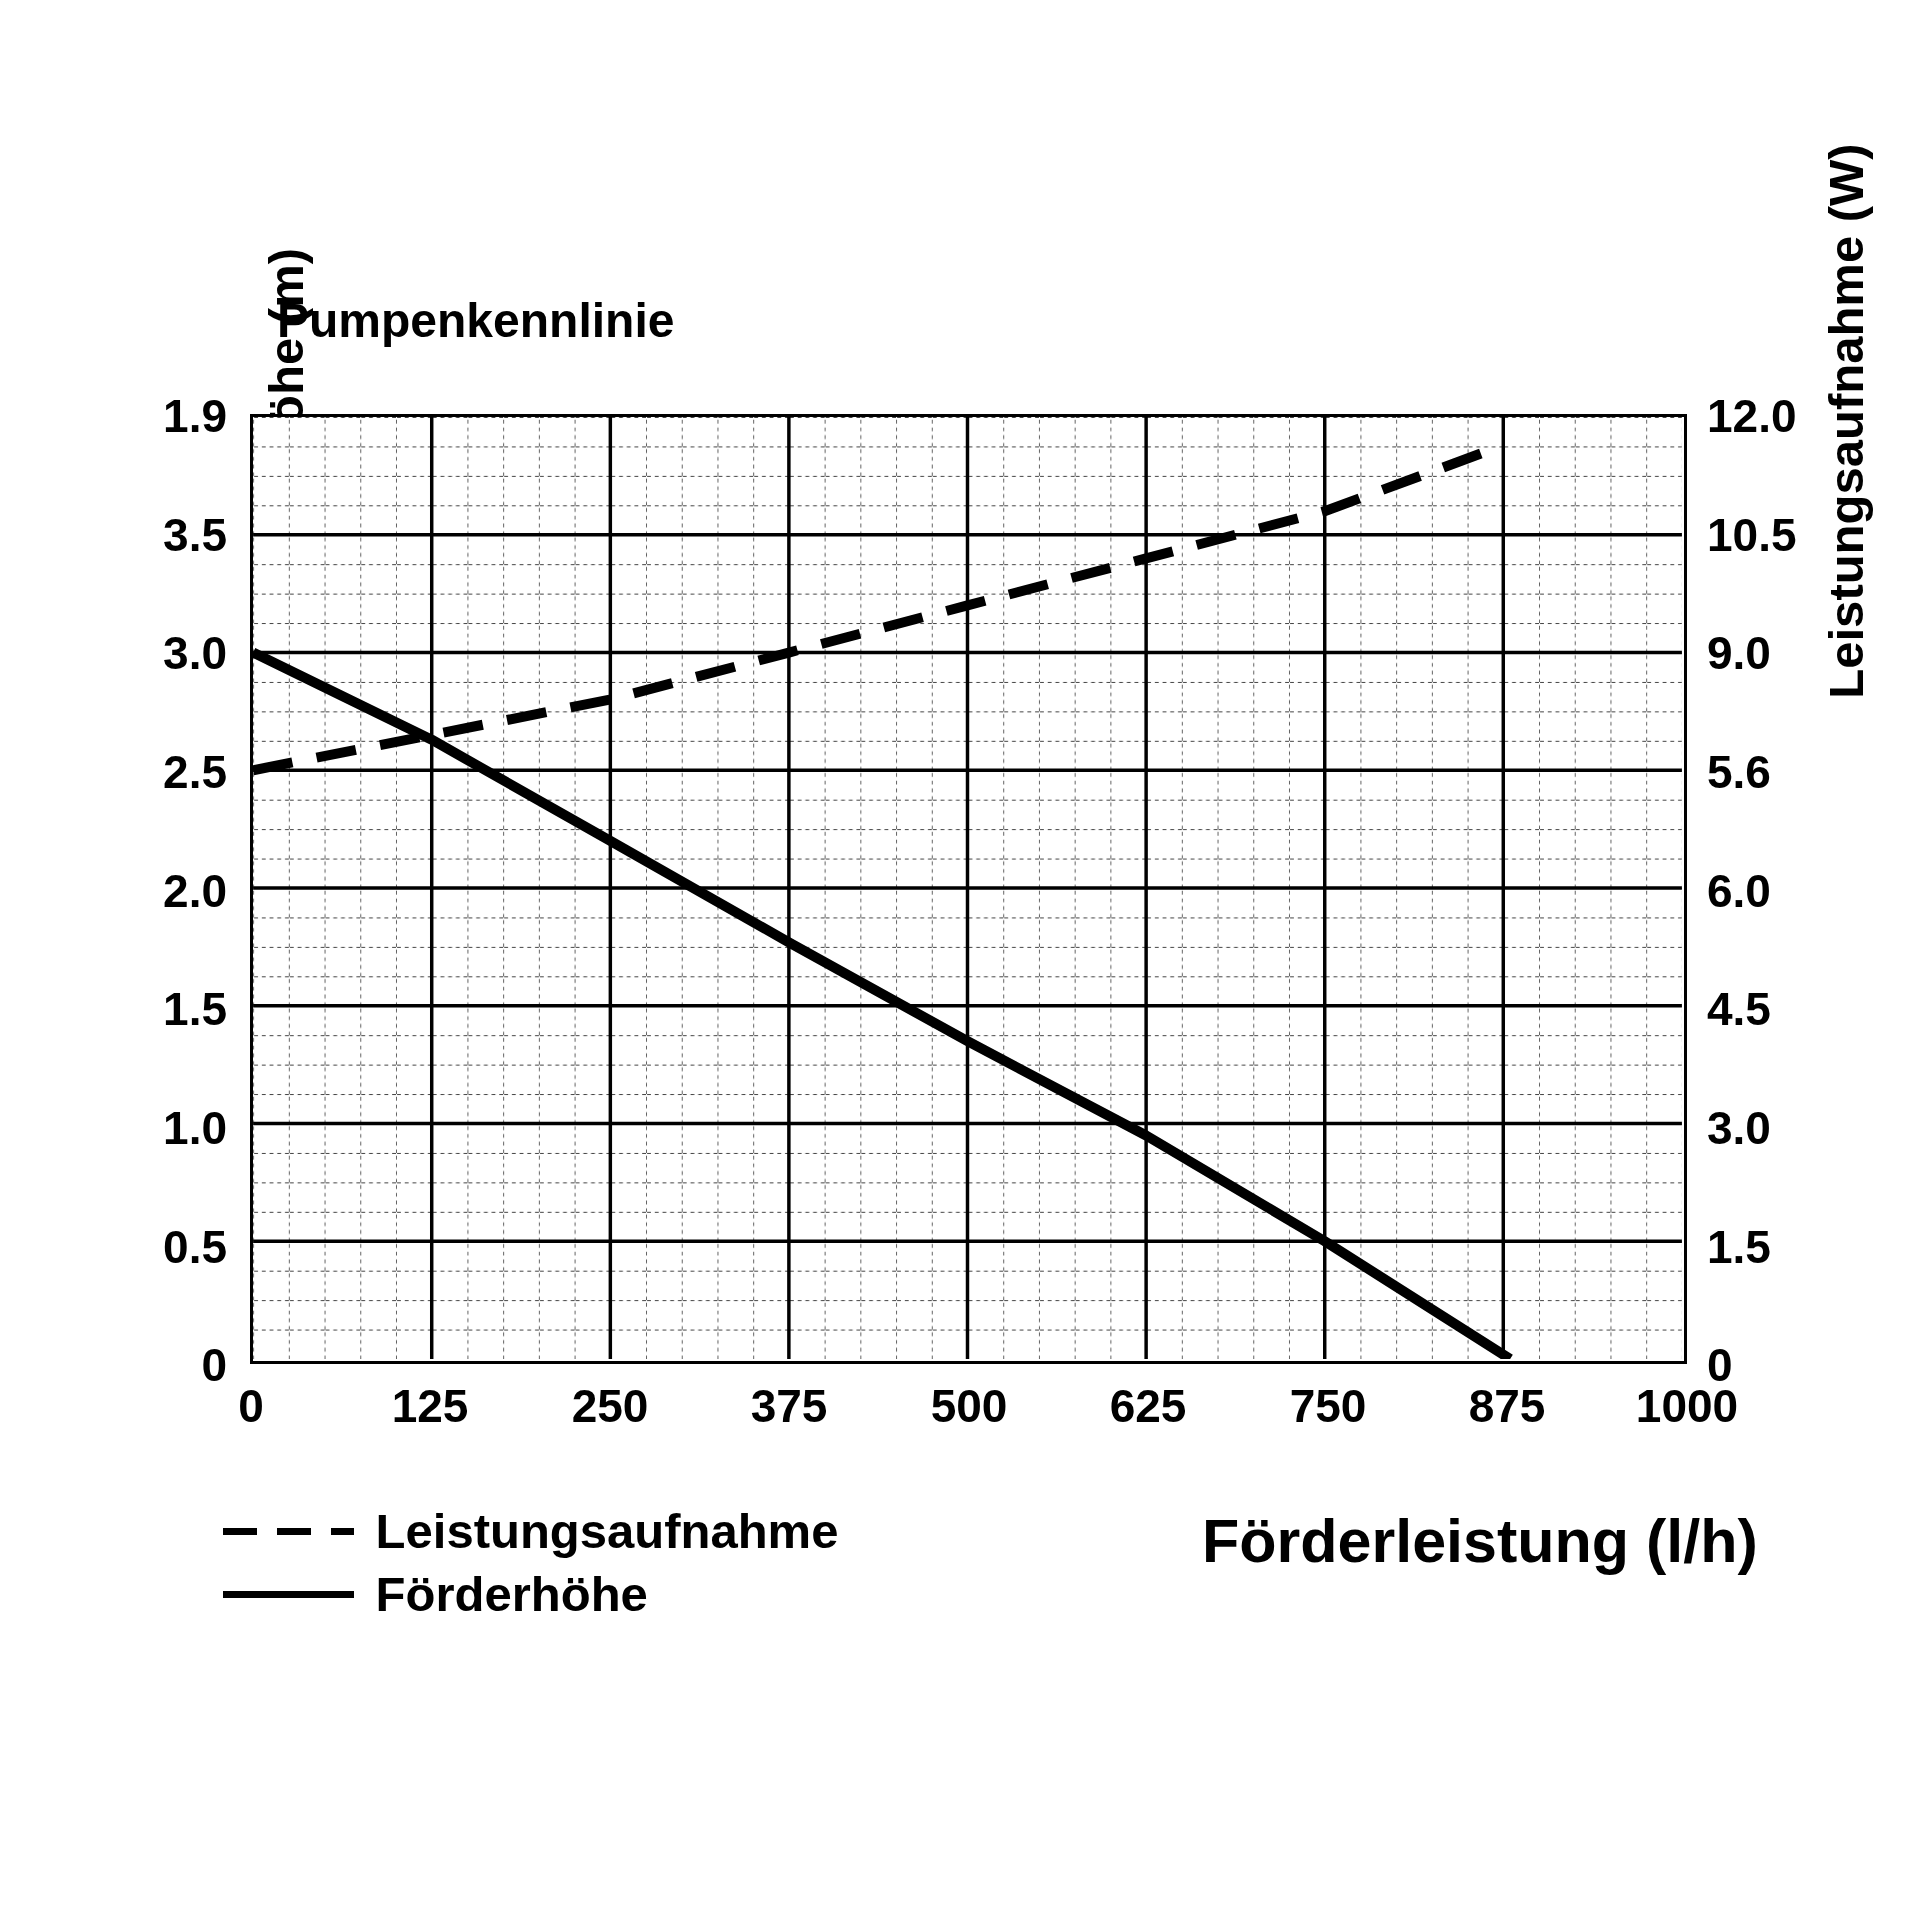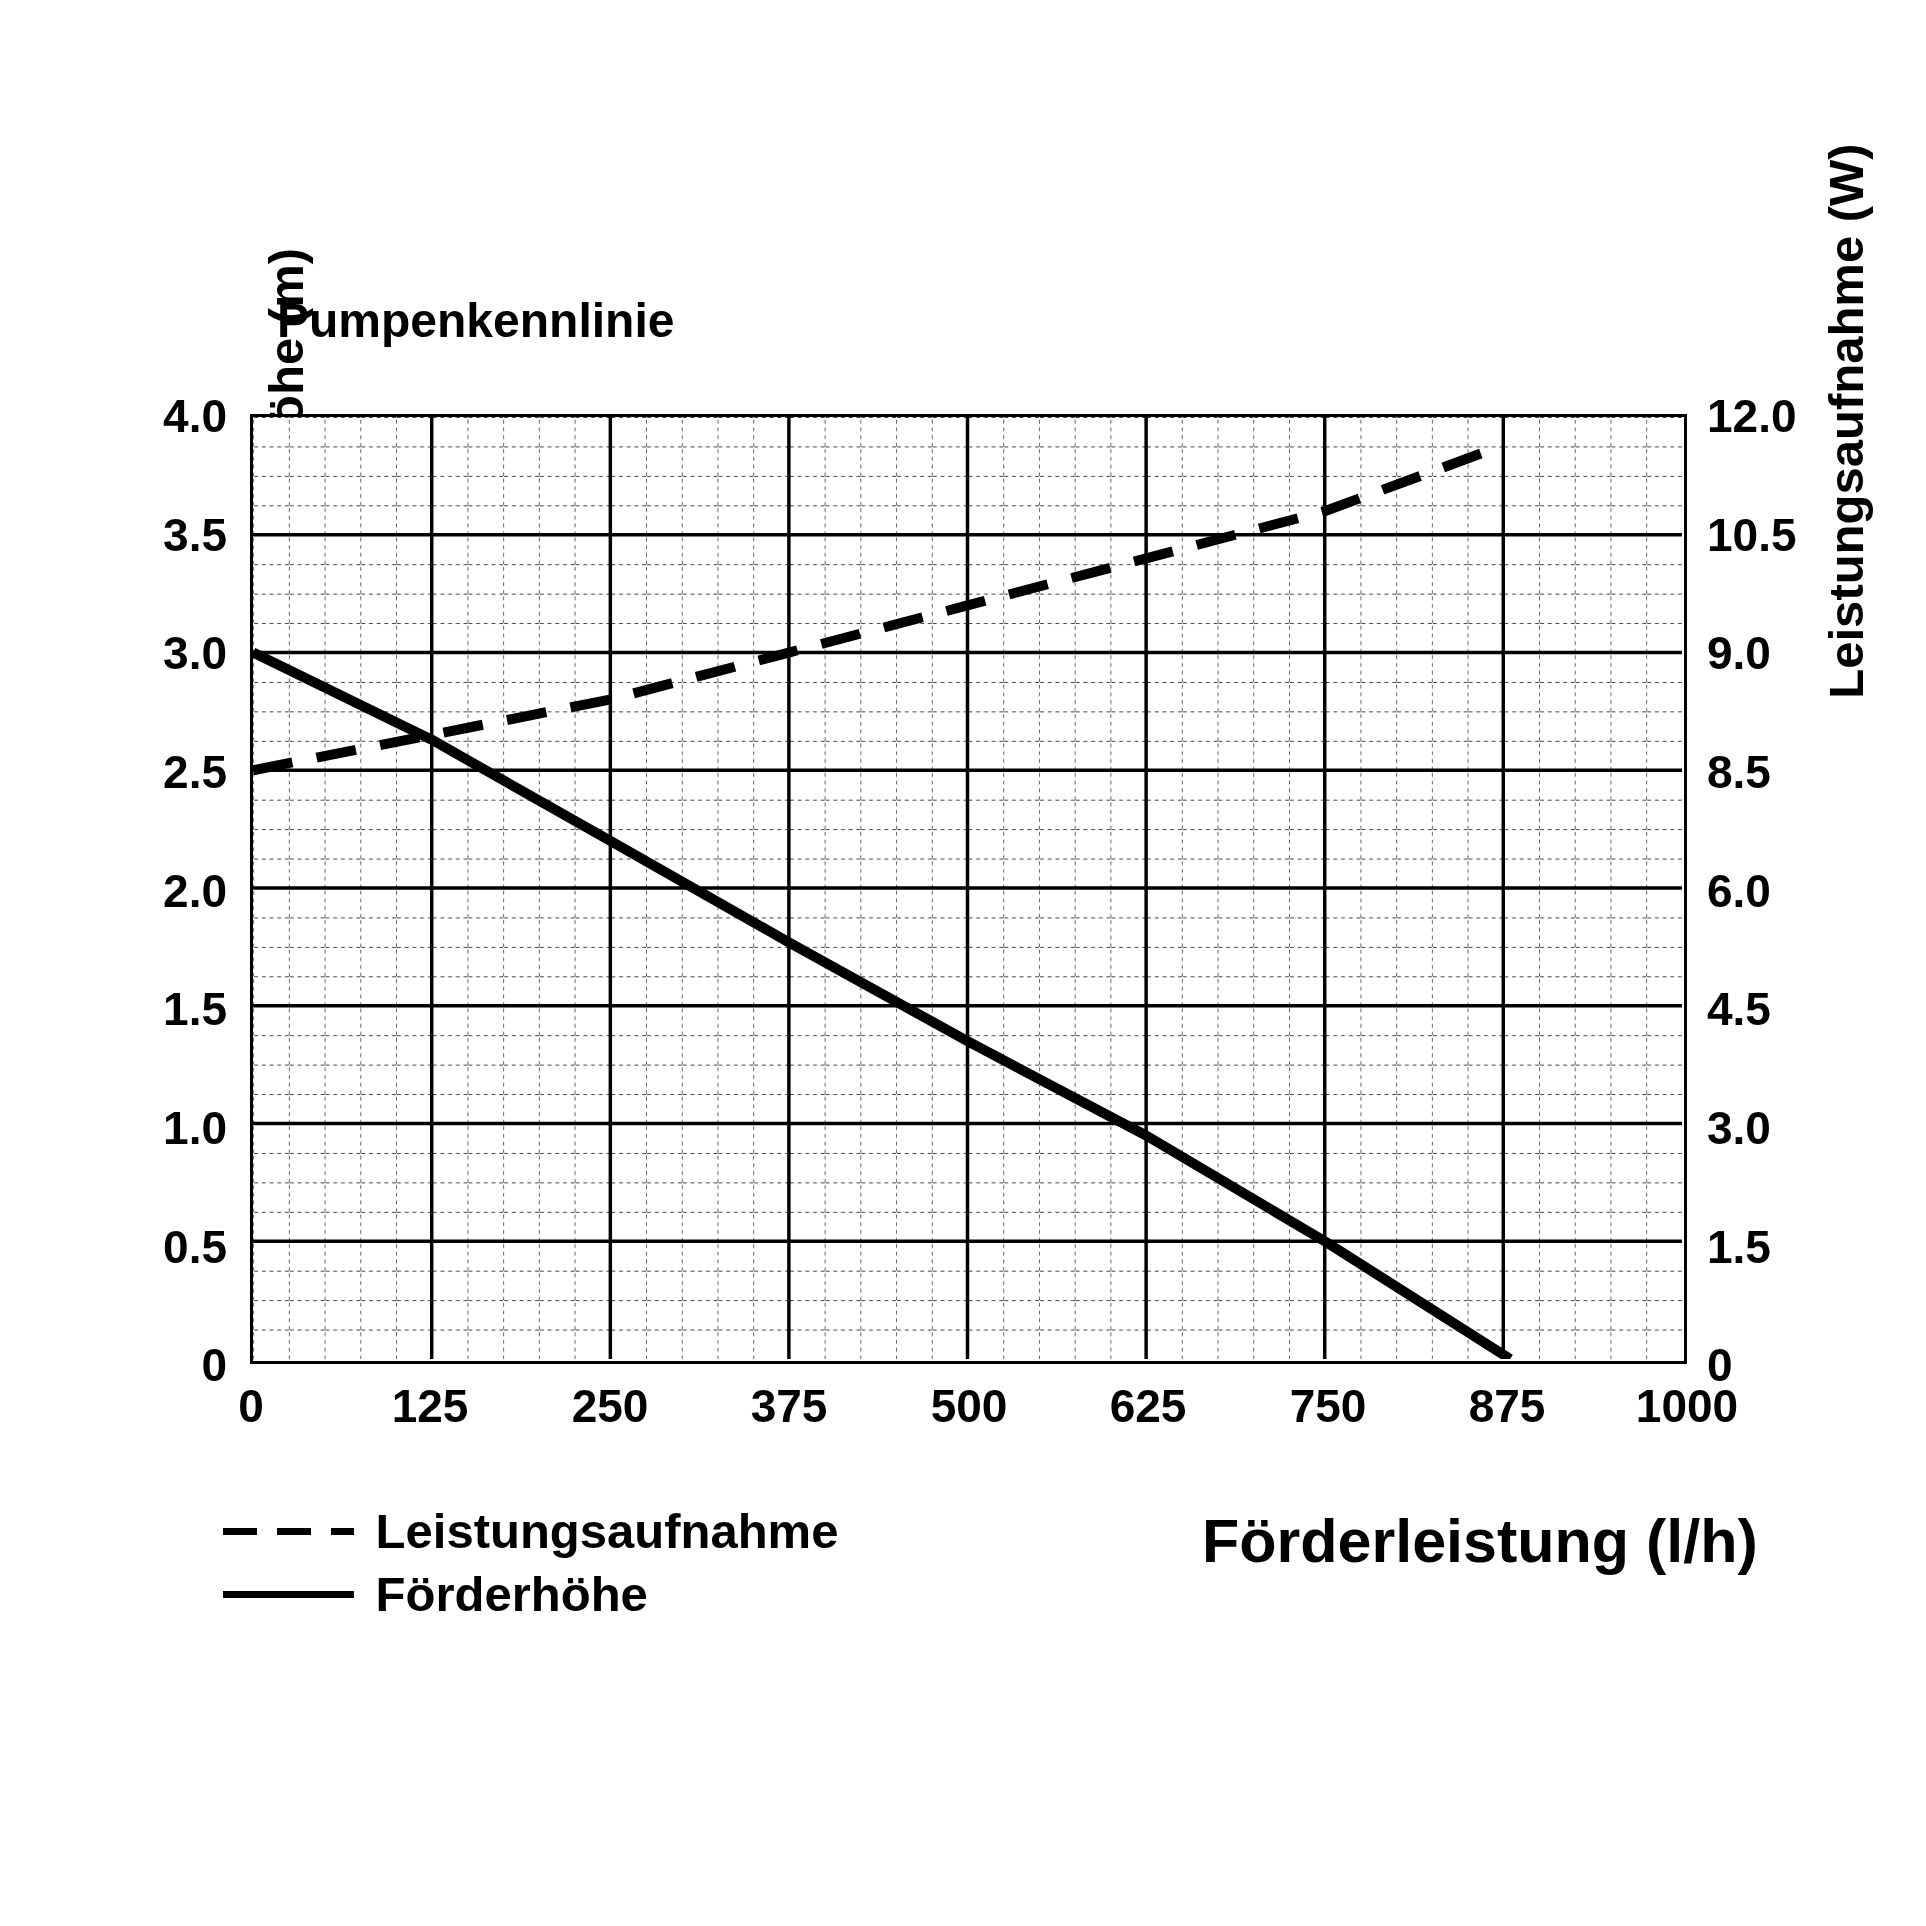--- a/index.html
+++ b/index.html
@@ -143,34 +143,34 @@
 <div id="stage">
 
   <div class="chart-title">Pumpenkennlinie</div>
 
   <div class="axis-title-left">Förderhöhe (m)</div>
 
   <div class="axis-title-right">Leistungsaufnahme (W)</div>
 
   <div class="axis-title-x">Förderleistung (l/h)</div>
 
-  <div class="tick-text tick-left" style="left:73px; top:389px;">4.0</div>
+  <div class="tick-text tick-left" style="left:73px; top:389px;">1.9</div>
   <div class="tick-text tick-left" style="left:73px; top:508px;">3.5</div>
   <div class="tick-text tick-left" style="left:73px; top:626px;">3.0</div>
   <div class="tick-text tick-left" style="left:73px; top:745px;">2.5</div>
   <div class="tick-text tick-left" style="left:73px; top:864px;">2.0</div>
   <div class="tick-text tick-left" style="left:73px; top:982px;">1.5</div>
   <div class="tick-text tick-left" style="left:73px; top:1101px;">1.0</div>
   <div class="tick-text tick-left" style="left:73px; top:1220px;">0.5</div>
   <div class="tick-text tick-left" style="left:73px; top:1338px;">0</div>
 
   <div class="tick-text tick-right" style="left:1707px; top:389px;">12.0</div>
   <div class="tick-text tick-right" style="left:1707px; top:508px;">10.5</div>
   <div class="tick-text tick-right" style="left:1707px; top:626px;">9.0</div>
-  <div class="tick-text tick-right" style="left:1707px; top:745px;">8.5</div>
+  <div class="tick-text tick-right" style="left:1707px; top:745px;">5.6</div>
   <div class="tick-text tick-right" style="left:1707px; top:864px;">6.0</div>
   <div class="tick-text tick-right" style="left:1707px; top:982px;">4.5</div>
   <div class="tick-text tick-right" style="left:1707px; top:1101px;">3.0</div>
   <div class="tick-text tick-right" style="left:1707px; top:1220px;">1.5</div>
   <div class="tick-text tick-right" style="left:1707px; top:1338px;">0</div>
 
   <div class="tick-text tick-x" style="left:166px;  top:1379px;">0</div>
   <div class="tick-text tick-x" style="left:345px;  top:1379px;">125</div>
   <div class="tick-text tick-x" style="left:525px;  top:1379px;">250</div>
   <div class="tick-text tick-x" style="left:704px;  top:1379px;">375</div>

